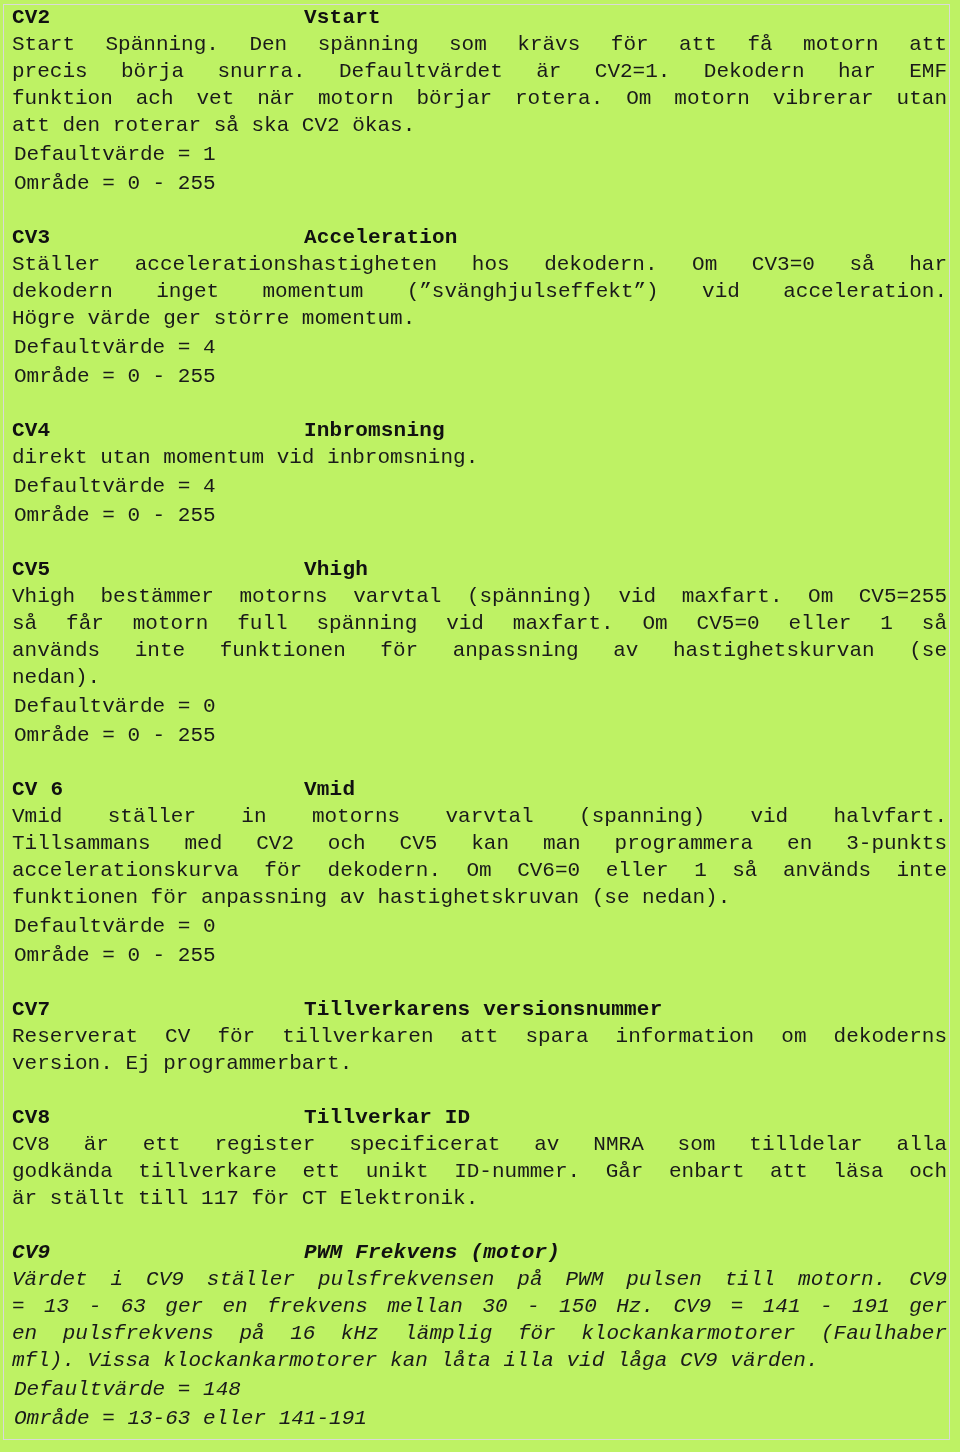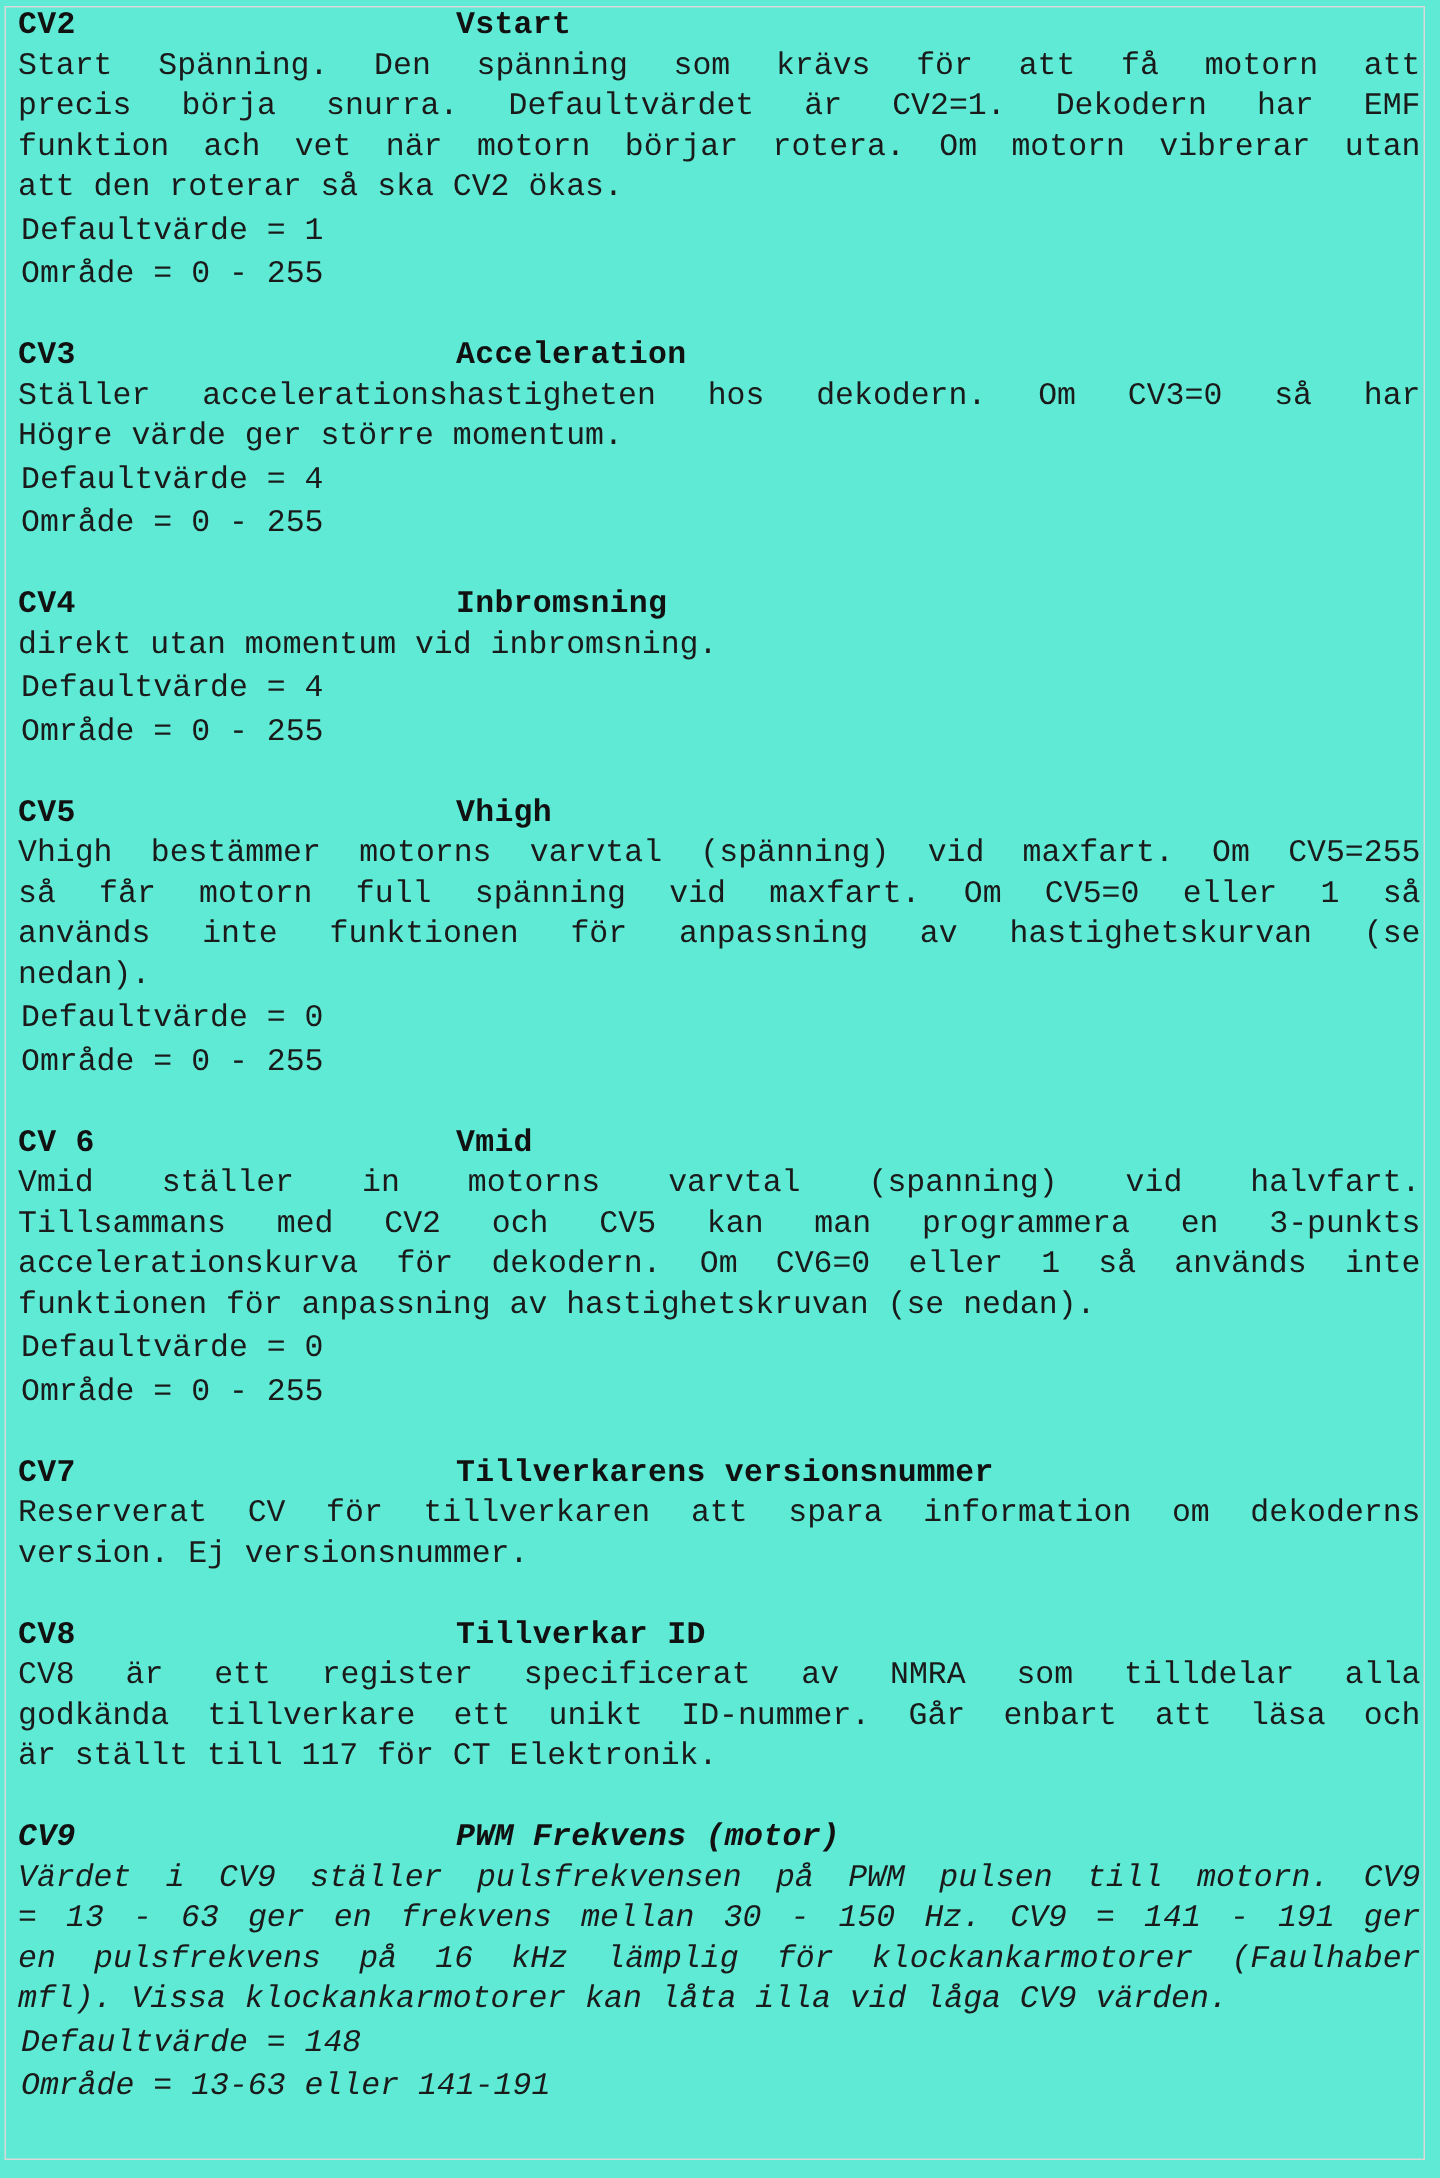--- a/index.html
+++ b/index.html
@@ -8,21 +8,21 @@
     background: #ffffff;
   }
   body {
     font-family: "Liberation Mono", "DejaVu Sans Mono", monospace;
     -webkit-font-smoothing: antialiased;
   }
   .page {
     position: relative;
     width: 960px;
     height: 1452px;
-    background: #5eead4;
+    background: #bef264;
     box-sizing: border-box;
     overflow: hidden;
   }
   .page-border {
     position: absolute;
     left: 3px;
     top: 4px;
     width: 947px;
     height: 1436px;
     border: 1px solid #d9d9d9;
@@ -104,20 +104,21 @@
           <span class="jline">funktion ach vet när motorn börjar rotera. Om motorn vibrerar utan</span>
           <span class="jline last">att den roterar så ska CV2 ökas.</span>
         </div>
         <div class="cv-meta">Defaultvärde = 1</div>
         <div class="cv-meta">Område = 0 - 255</div>
       </div>
       <div class="cv-block">
         <div class="cv-head"><span class="cv-id">CV3</span><span class="cv-title">Acceleration</span></div>
         <div class="cv-body">
           <span class="jline">Ställer accelerationshastigheten hos dekodern. Om CV3=0 så har</span>
+          <span class="jline">dekodern inget momentum (”svänghjulseffekt”) vid acceleration.</span>
           <span class="jline last">Högre värde ger större momentum.</span>
         </div>
         <div class="cv-meta">Defaultvärde = 4</div>
         <div class="cv-meta">Område = 0 - 255</div>
       </div>
       <div class="cv-block">
         <div class="cv-head"><span class="cv-id">CV4</span><span class="cv-title">Inbromsning</span></div>
         <div class="cv-body">
           <span class="jline last">direkt utan momentum vid inbromsning.</span>
         </div>
@@ -143,21 +144,21 @@
           <span class="jline">accelerationskurva för dekodern. Om CV6=0 eller 1 så används inte</span>
           <span class="jline last">funktionen för anpassning av hastighetskruvan (se nedan).</span>
         </div>
         <div class="cv-meta">Defaultvärde = 0</div>
         <div class="cv-meta">Område = 0 - 255</div>
       </div>
       <div class="cv-block">
         <div class="cv-head"><span class="cv-id">CV7</span><span class="cv-title">Tillverkarens versionsnummer</span></div>
         <div class="cv-body">
           <span class="jline">Reserverat CV för tillverkaren att spara information om dekoderns</span>
-          <span class="jline last">version. Ej versionsnummer.</span>
+          <span class="jline last">version. Ej programmerbart.</span>
         </div>
       </div>
       <div class="cv-block">
         <div class="cv-head"><span class="cv-id">CV8</span><span class="cv-title">Tillverkar ID</span></div>
         <div class="cv-body">
           <span class="jline">CV8 är ett register specificerat av NMRA som tilldelar alla</span>
           <span class="jline">godkända tillverkare ett unikt ID-nummer. Går enbart att läsa och</span>
           <span class="jline last">är ställt till 117 för CT Elektronik.</span>
         </div>
       </div>

